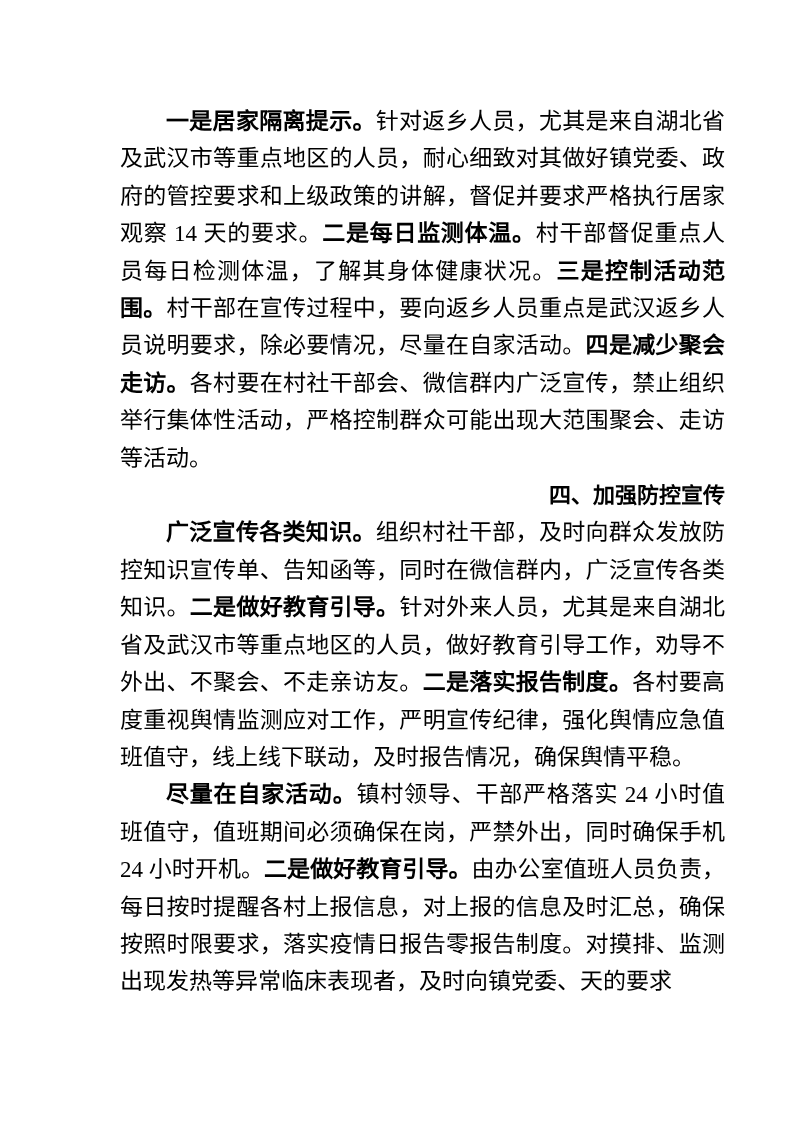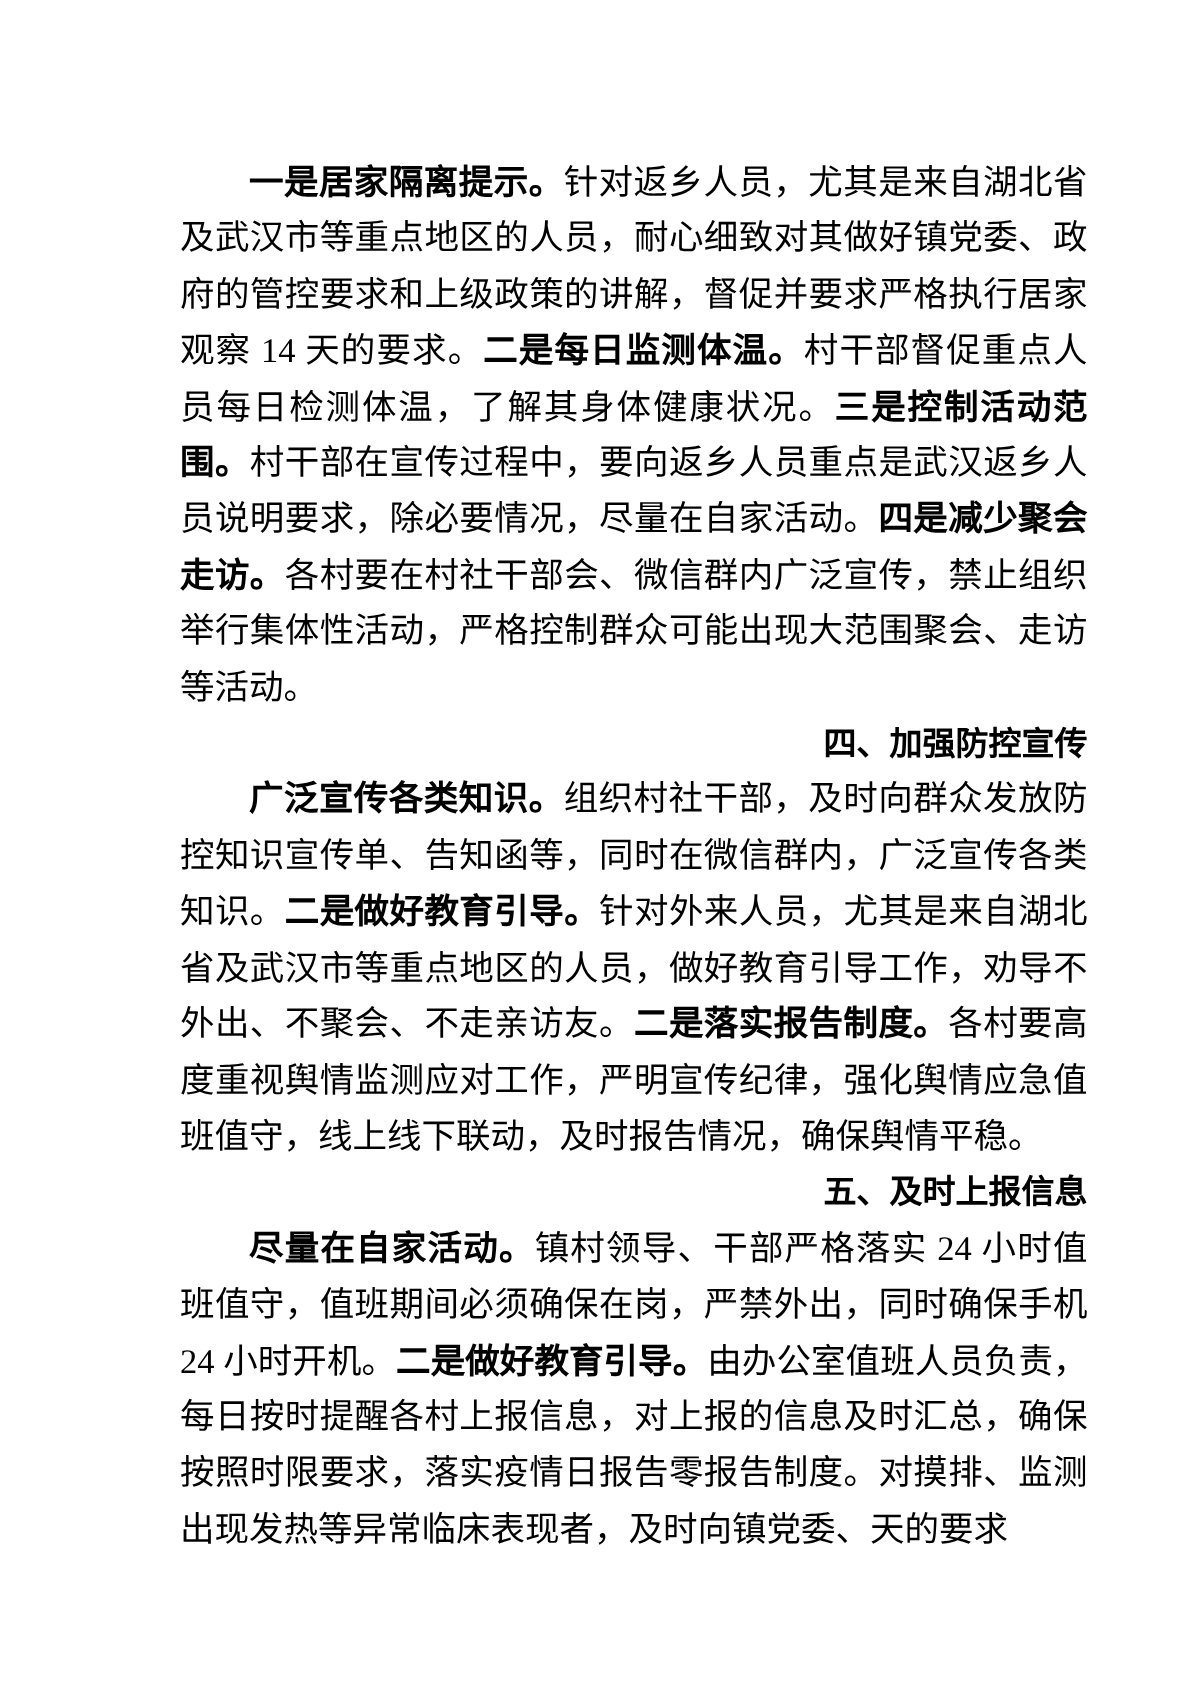--- a/index.html
+++ b/index.html
@@ -48,17 +48,16 @@
 <body>
 
 <div class="page">
 
   <p class="para"><strong class="run-bold">一是居家隔离提示。</strong><span>针对返乡人员，尤其是来自湖北省及武汉市等重点地区的人员，耐心细致对其做好镇党委、政府的管控要求和上级政策的讲解，督促并要求严格执行居家观察 14 天的要求。</span><strong class="run-bold">二是每日监测体温。</strong><span>村干部督促重点人员每日检测体温，了解其身体健康状况。</span><strong class="run-bold">三是控制活动范围。</strong><span>村干部在宣传过程中，要向返乡人员重点是武汉返乡人员说明要求，除必要情况，尽量在自家活动。</span><strong class="run-bold">四是减少聚会走访。</strong><span>各村要在村社干部会、微信群内广泛宣传，禁止组织举行集体性活动，严格控制群众可能出现大范围聚会、走访等活动。</span></p>
 
   <h2 class="heading">四、加强防控宣传</h2>
 
   <p class="para"><strong class="run-bold">广泛宣传各类知识。</strong><span>组织村社干部，及时向群众发放防控知识宣传单、告知函等，同时在微信群内，广泛宣传各类知识。</span><strong class="run-bold">二是做好教育引导。</strong><span>针对外来人员，尤其是来自湖北省及武汉市等重点地区的人员，做好教育引导工作，劝导不外出、不聚会、不走亲访友。</span><strong class="run-bold">二是落实报告制度。</strong><span>各村要高度重视舆情监测应对工作，严明宣传纪律，强化舆情应急值班值守，线上线下联动，及时报告情况，确保舆情平稳。</span></p>
 
-  <h2 class="heading">五、及时上报信息</h2>
 
   <p class="para"><strong class="run-bold">尽量在自家活动。</strong><span>镇村领导、干部严格落实 24 小时值班值守，值班期间必须确保在岗，严禁外出，同时确保手机 24 小时开机。</span><strong class="run-bold">二是做好教育引导。</strong><span>由办公室值班人员负责，每日按时提醒各村上报信息，对上报的信息及时汇总，确保按照时限要求，落实疫情日报告零报告制度。对摸排、监测出现发热等异常临床表现者，及时向镇党委、天的要求</span></p>
 
 </div>
 
 </body></html>

